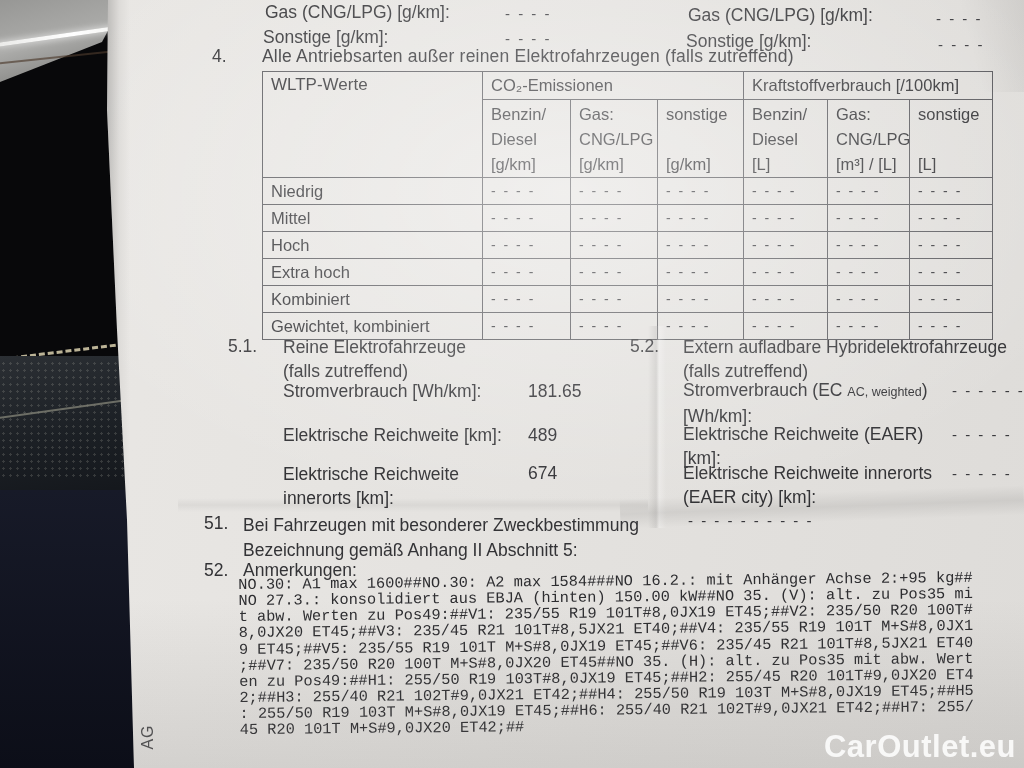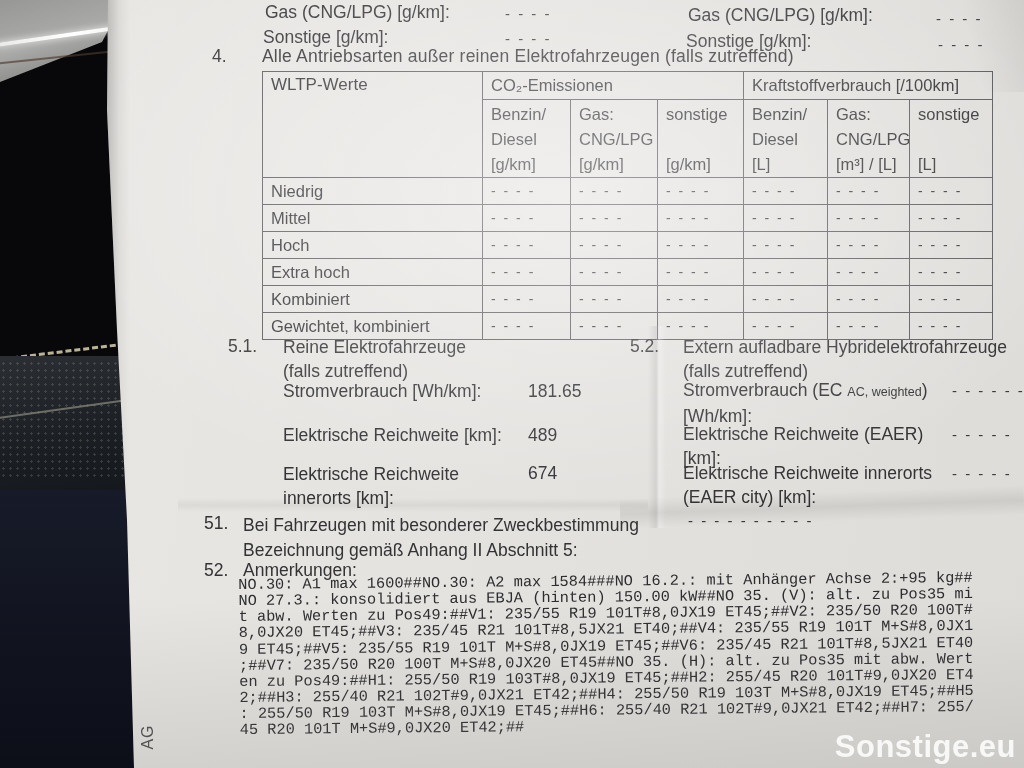--- a/index.html
+++ b/index.html
@@ -279,13 +279,13 @@
   <div id="side-label">AG</div>
 
   <div class="paper-light"></div>
   <div class="crease-v"></div>
   <div class="crease-h"></div>
   <div class="crease-h2"></div>
   <div class="crease-tr"></div>
   <div class="edge-shade"></div>
 </div>
 
-<div id="watermark">Sonstige.eu</div>
+<div id="watermark">CarOutlet.eu</div>
 
 </body></html>

